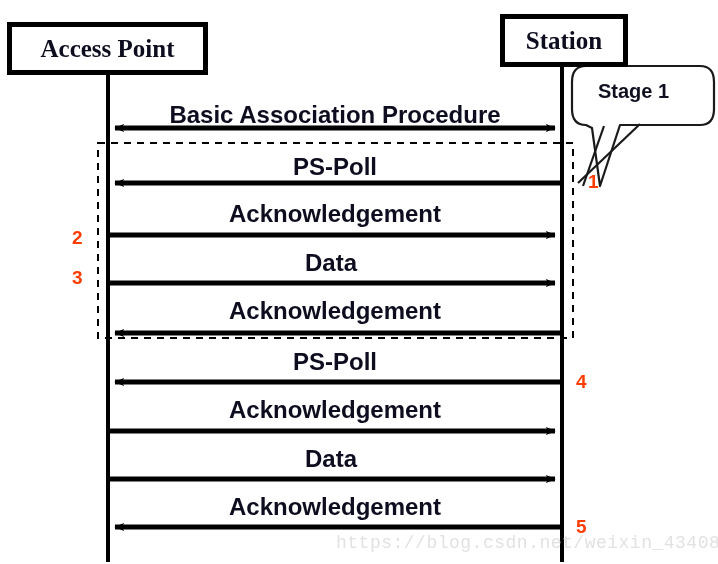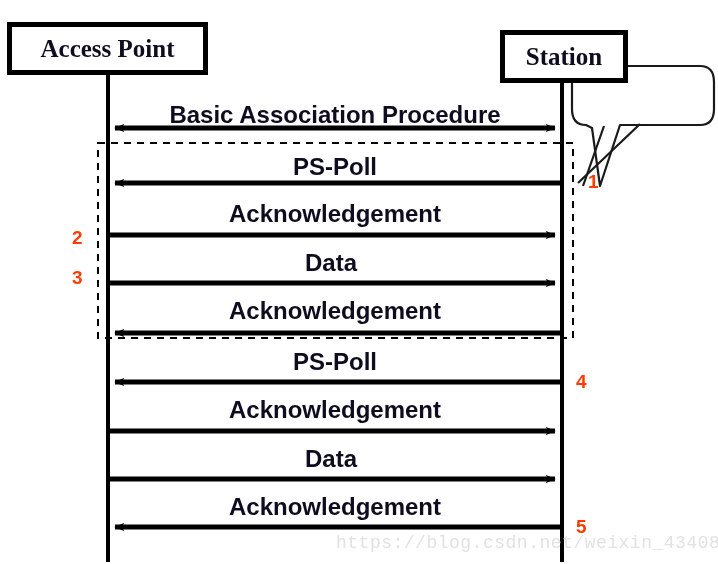--- a/index.html
+++ b/index.html
@@ -36,21 +36,21 @@
     font-weight: bold;
     color: #0d0d1f;
     white-space: nowrap;
     text-align: center;
   }
   #box-ap {
     left: 7px; top: 22px; width: 201px; height: 53px;
   }
   #box-ap .node-label { font-size: 25px; }
   #box-st {
-    left: 500px; top: 14px; width: 128px; height: 53px; margin-top: 16px;
+    left: 500px; top: 14px; width: 128px; height: 53px;
   }
   #box-st .node-label { font-size: 25px; }
 
   .msg-label {
     position: absolute;
     font-family: Liberation Sans, sans-serif;
     font-weight: bold;
     font-size: 24px;
     color: #0d0d1f;
     white-space: nowrap;
@@ -152,20 +152,21 @@
   </svg>
 
   <div class="node-box" id="box-ap">
     <span class="node-label">Access Point</span>
   </div>
 
   <div class="node-box" id="box-st">
     <span class="node-label">Station</span>
   </div>
 
+  <div id="callout-text">Stage 1</div>
 
   <div class="msg-label" style="left:335px; top:103px;">Basic Association Procedure</div>
   <div class="msg-label" style="left:335px; top:155px;">PS-Poll</div>
   <div class="msg-label" style="left:335px; top:202px;">Acknowledgement</div>
   <div class="msg-label" style="left:331px; top:251px;">Data</div>
   <div class="msg-label" style="left:335px; top:299px;">Acknowledgement</div>
   <div class="msg-label" style="left:335px; top:350px;">PS-Poll</div>
   <div class="msg-label" style="left:335px; top:398px;">Acknowledgement</div>
   <div class="msg-label" style="left:331px; top:447px;">Data</div>
   <div class="msg-label" style="left:335px; top:495px;">Acknowledgement</div>

